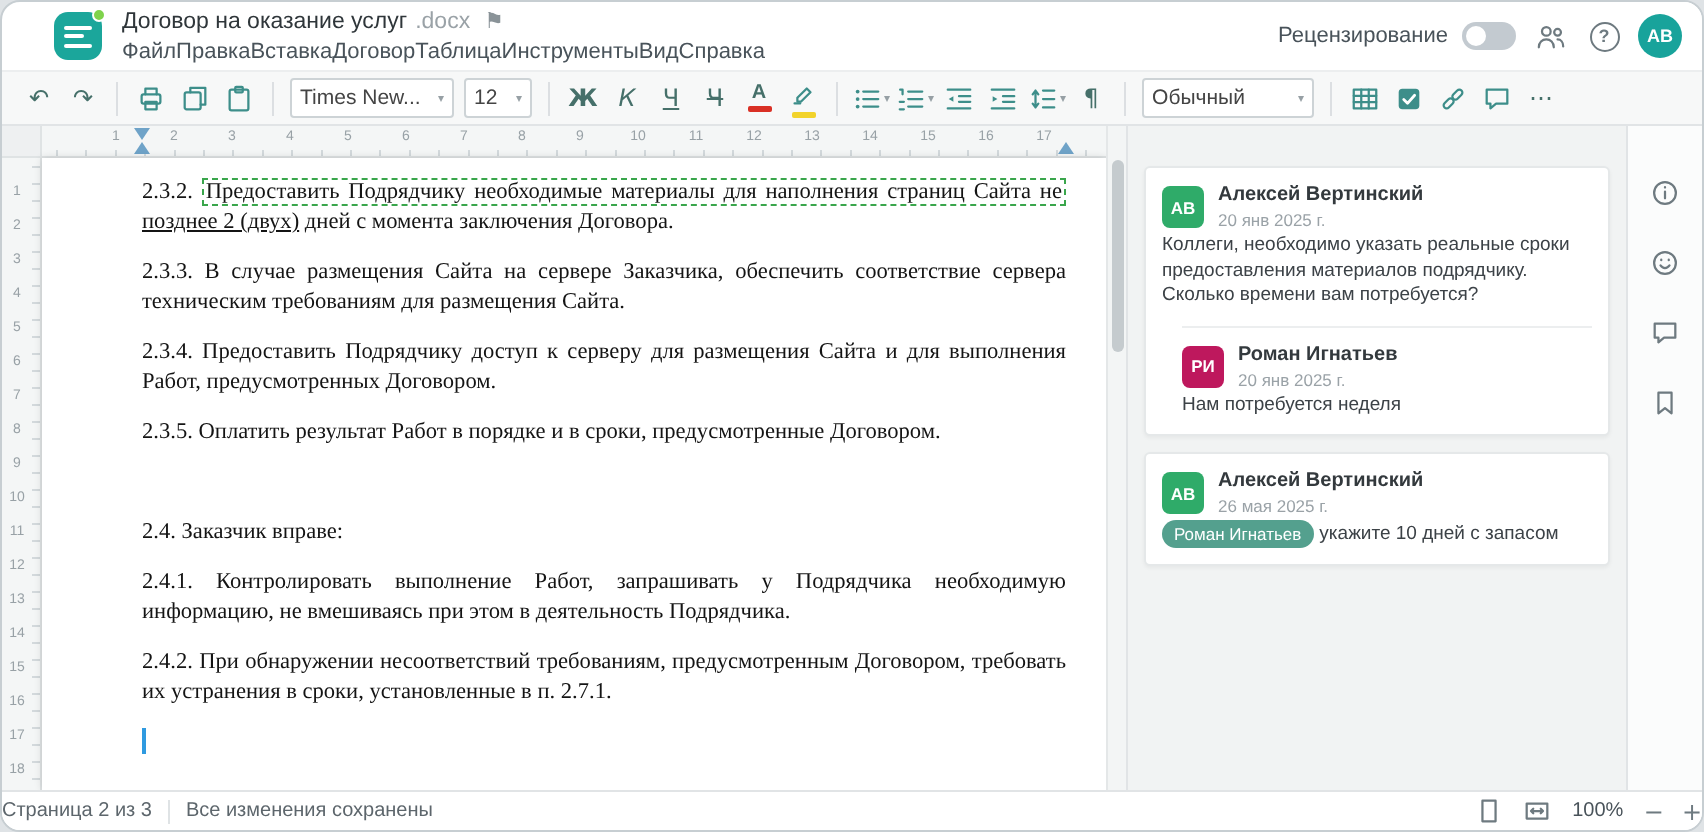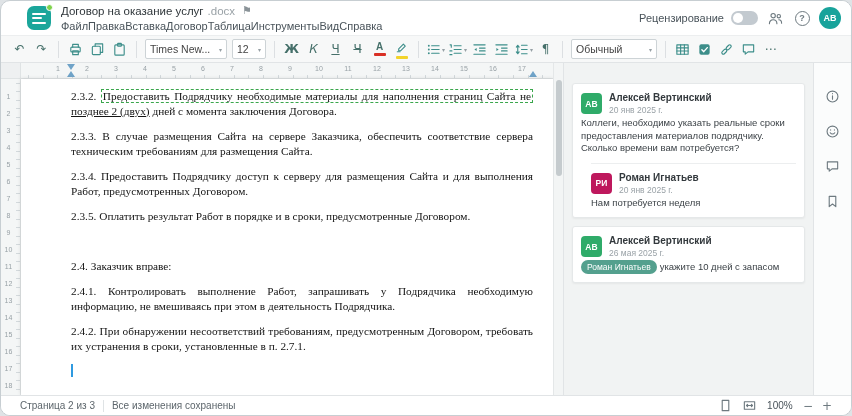--- a/index.html
+++ b/index.html
@@ -86,21 +86,21 @@
   .c-reply{margin-top:8px;padding-top:8px;border-top:1px solid #eceeef;margin-left:10px;}
   .chip{display:inline-block;background:var(--chip);color:#fff;border-radius:8px;padding:0.5px 6px 1px;font-size:8.5px;margin-right:3px;}
 
   
   .right-rail{position:absolute;left:812px;top:0;right:0;height:100%;background:#fbfcfc;border-left:1px solid #e1e4e6;
     display:flex;flex-direction:column;align-items:center;padding-top:22px;gap:13px;}
   .rail-btn{width:22px;height:22px;display:flex;align-items:center;justify-content:center;}
 
   
   .statusbar{position:absolute;left:0;right:0;bottom:0;height:20px;background:#fff;border-top:1px solid #e1e4e6;
-    display:flex;align-items:center;padding:0 19px;font-size:10px;color:#5d666c;gap:8px;}
+    display:flex;align-items:center;padding:0 0;font-size:10px;color:#5d666c;gap:8px;}
   .sb-divider{width:1px;height:12px;background:#dfe3e5;}
   .sb-right{margin-left:auto;display:flex;align-items:center;gap:9px;}
   .sbicon{display:flex;align-items:center;justify-content:center;}
   .sb-glyph{font-family:"DejaVu Sans",sans-serif;font-size:12px;color:#6e7a80;line-height:1;}
   .zoom-value{min-width:28px;text-align:center;color:#49535a;}
 </style>
 </head>
 <body>
 
 <div class="window" style="--accent: #3d8e8a; --chl: #3aa64c; --chip: #54a08e; --caret: #2f9ae0; --logo: #1ba69b;">

